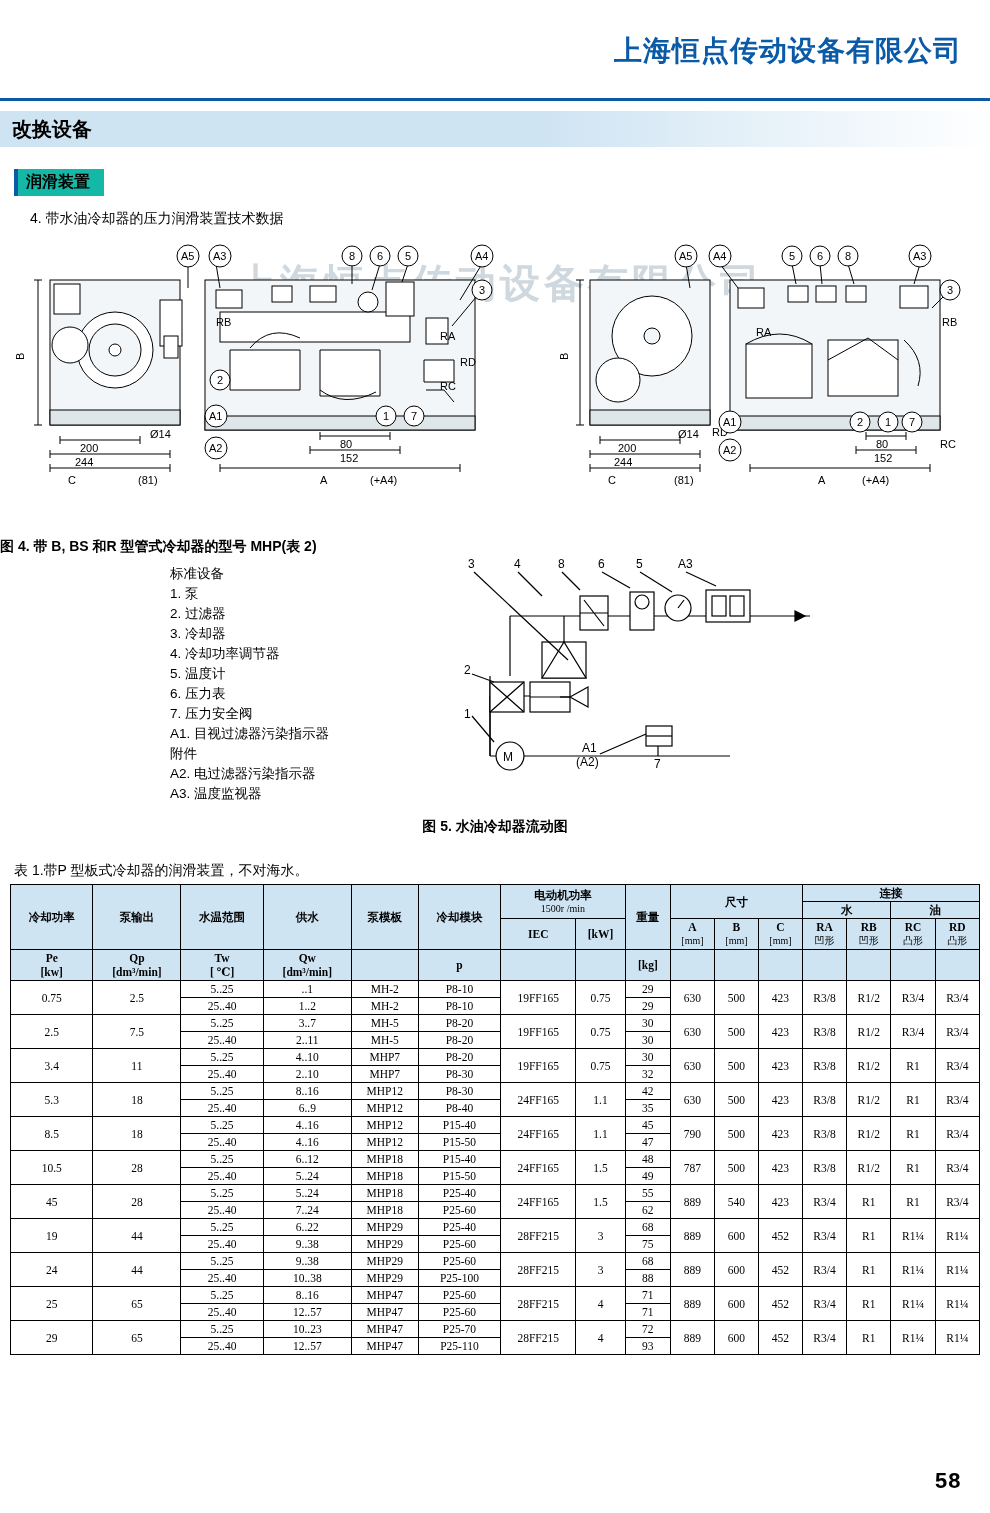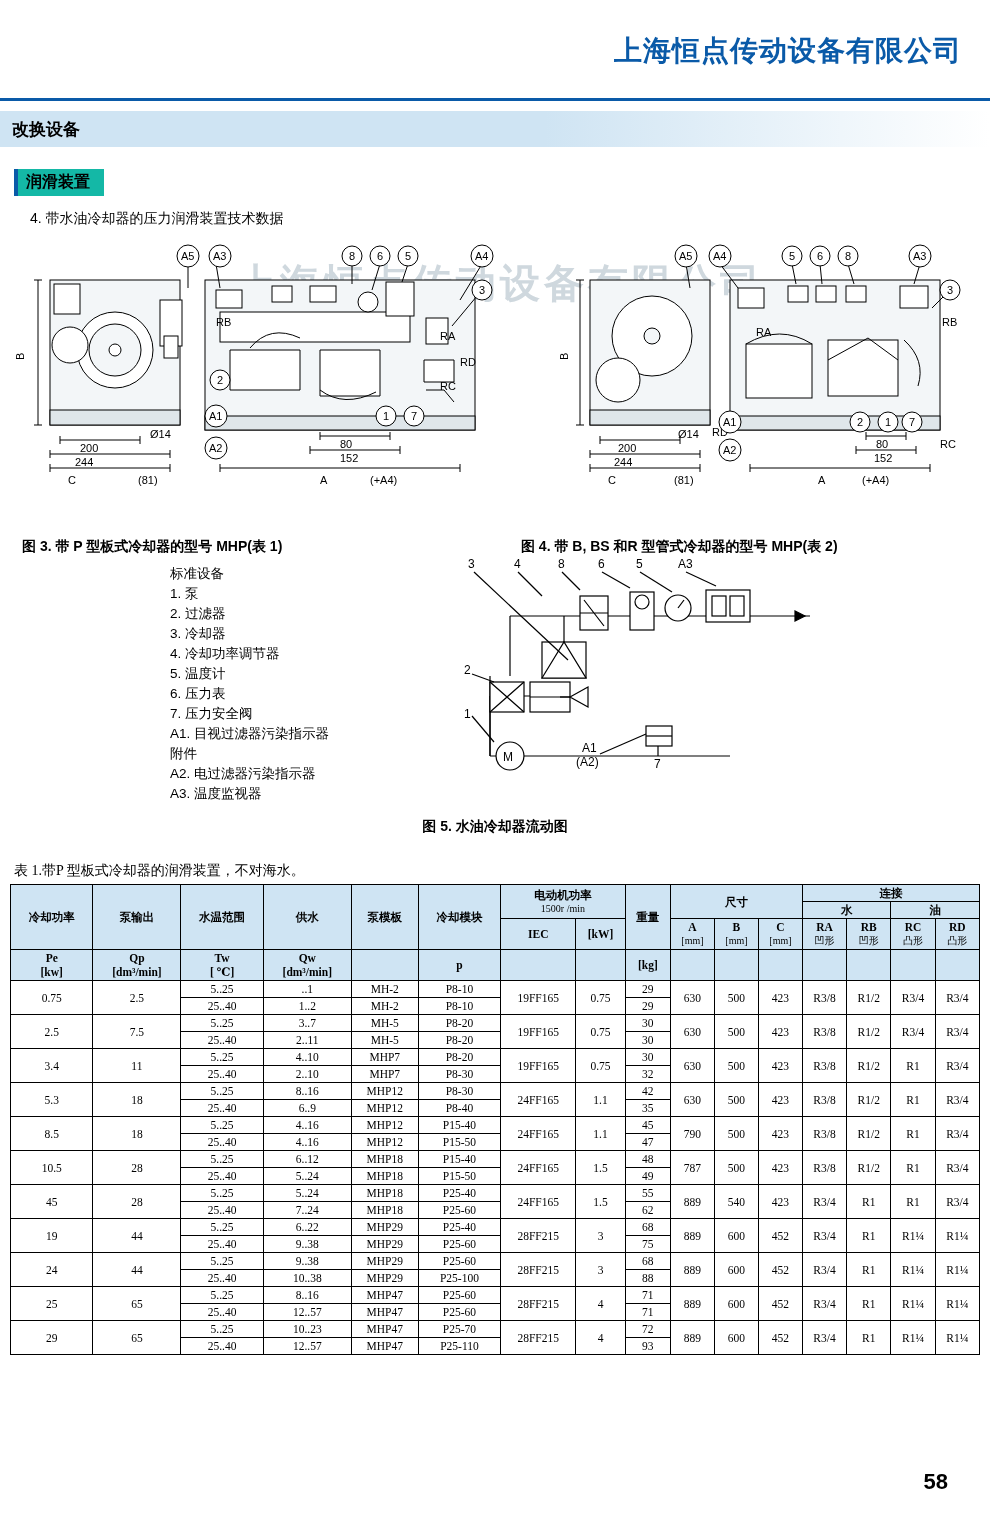--- a/index.html
+++ b/index.html
@@ -23,21 +23,21 @@
   .company-name{
     position:absolute;right:28px;top:32px;
     font-size:28px;font-weight:bold;color:#0a5aa8;letter-spacing:1px;
   }
   
   .banner{
     margin-top:10px;height:36px;
     background:linear-gradient(to right,#cfe4f3 0%,#cfe4f3 55%,#ffffff 100%);
     display:flex;align-items:center;
   }
-  .banner-title{font-size:17px;font-weight:bold;padding-left:12px;color:#000;}
+  .banner-title{font-size:20px;font-weight:bold;padding-left:12px;color:#000;}
   
   .section-title{
     margin:22px 0 0 14px;display:inline-block;
     background:#14b8a6;border-left:4px solid #0a5aa8;
     padding:3px 14px 3px 8px;font-size:16px;font-weight:bold;
   }
   .sub-title{margin:14px 0 0 30px;font-size:14px;}
   
   .figures{position:relative;width:990px;height:300px;margin-top:6px;}
   .fig-caption{font-size:14px;font-weight:bold;}
@@ -47,31 +47,31 @@
   .watermark{
     position:absolute;left:60px;top:22px;width:880px;text-align:center;
     font-size:40px;color:#cfd8de;font-weight:bold;letter-spacing:4px;
     pointer-events:none;user-select:none;
   }
   
   .mid{position:relative;width:990px;height:300px;}
   .legend{position:absolute;left:170px;top:8px;font-size:13.5px;line-height:20px;}
   .flowcap{position:absolute;left:0;top:262px;width:990px;text-align:center;font-size:14px;font-weight:bold;}
   
-  .tbl-caption{font-size:14px;margin:6px 0 4px 14px;font-family:Liberation Serif, serif;}
+  .tbl-caption{font-size:14px;margin:6px 0 4px 14px;}
   table.data{
     border-collapse:collapse;margin:0 10px;width:970px;
     font-size:11.5px;font-family:"Liberation Serif","DejaVu Serif",serif;
   }
   table.data td,table.data th{
     border:1px solid #000;text-align:center;padding:1px 2px;line-height:14px;
   }
   table.data thead td{background:#cfe4f3;font-weight:bold;}
   .hdr-sub{font-size:10px;font-weight:normal;}
-  .page-no{position:absolute;right:42px;bottom:18px;font-size:22px;font-weight:bold;}
+  .page-no{position:absolute;right:29px;bottom:18px;font-size:22px;font-weight:bold;font-family:Liberation Mono, monospace;}
   svg{overflow:visible;}
   text{font-family:"Liberation Sans",sans-serif;}
 </style>
 </head>
 <body>
 
 
 
 
 <div class="header">
@@ -285,21 +285,20 @@
         <text x="153" y="186">A1</text>
       <circle cx="160" cy="210" r="11" fill="#fff" stroke="#000"></circle>
         <text x="153" y="214">A2</text>
       <circle cx="342" cy="182" r="10" fill="#fff" stroke="#000"></circle>
         <text x="339" y="186">7</text>
     </g>
   </svg>
 </div>
 
 <div class="cap-row">
-  <div class="c1 fig-caption">图 3. 带 P 型板式冷却器的型号   MHP(表 1)</div>
   <div class="c2 fig-caption">图 4. 带 B, BS 和R 型管式冷却器的型号   MHP(表 2)</div>
 </div>
 
 
 <div class="mid">
   <div class="legend">
     <div>标准设备</div>
     <div>1. 泵</div>
     <div>2. 过滤器</div>
     <div>3. 冷却器</div>

